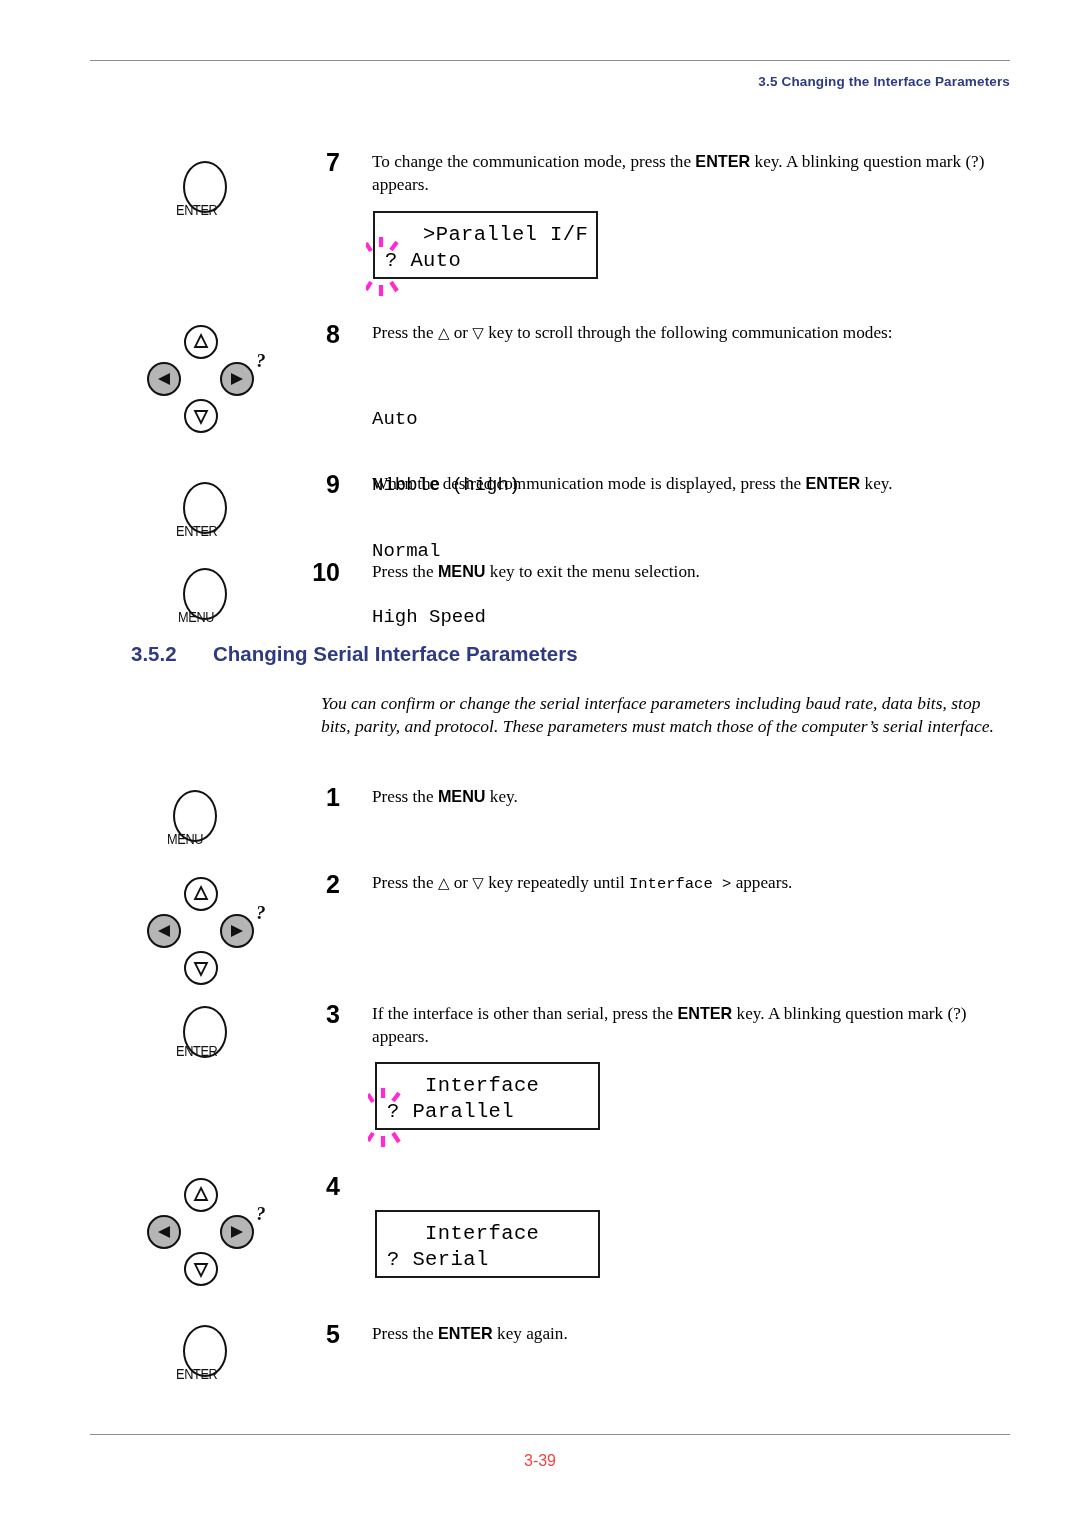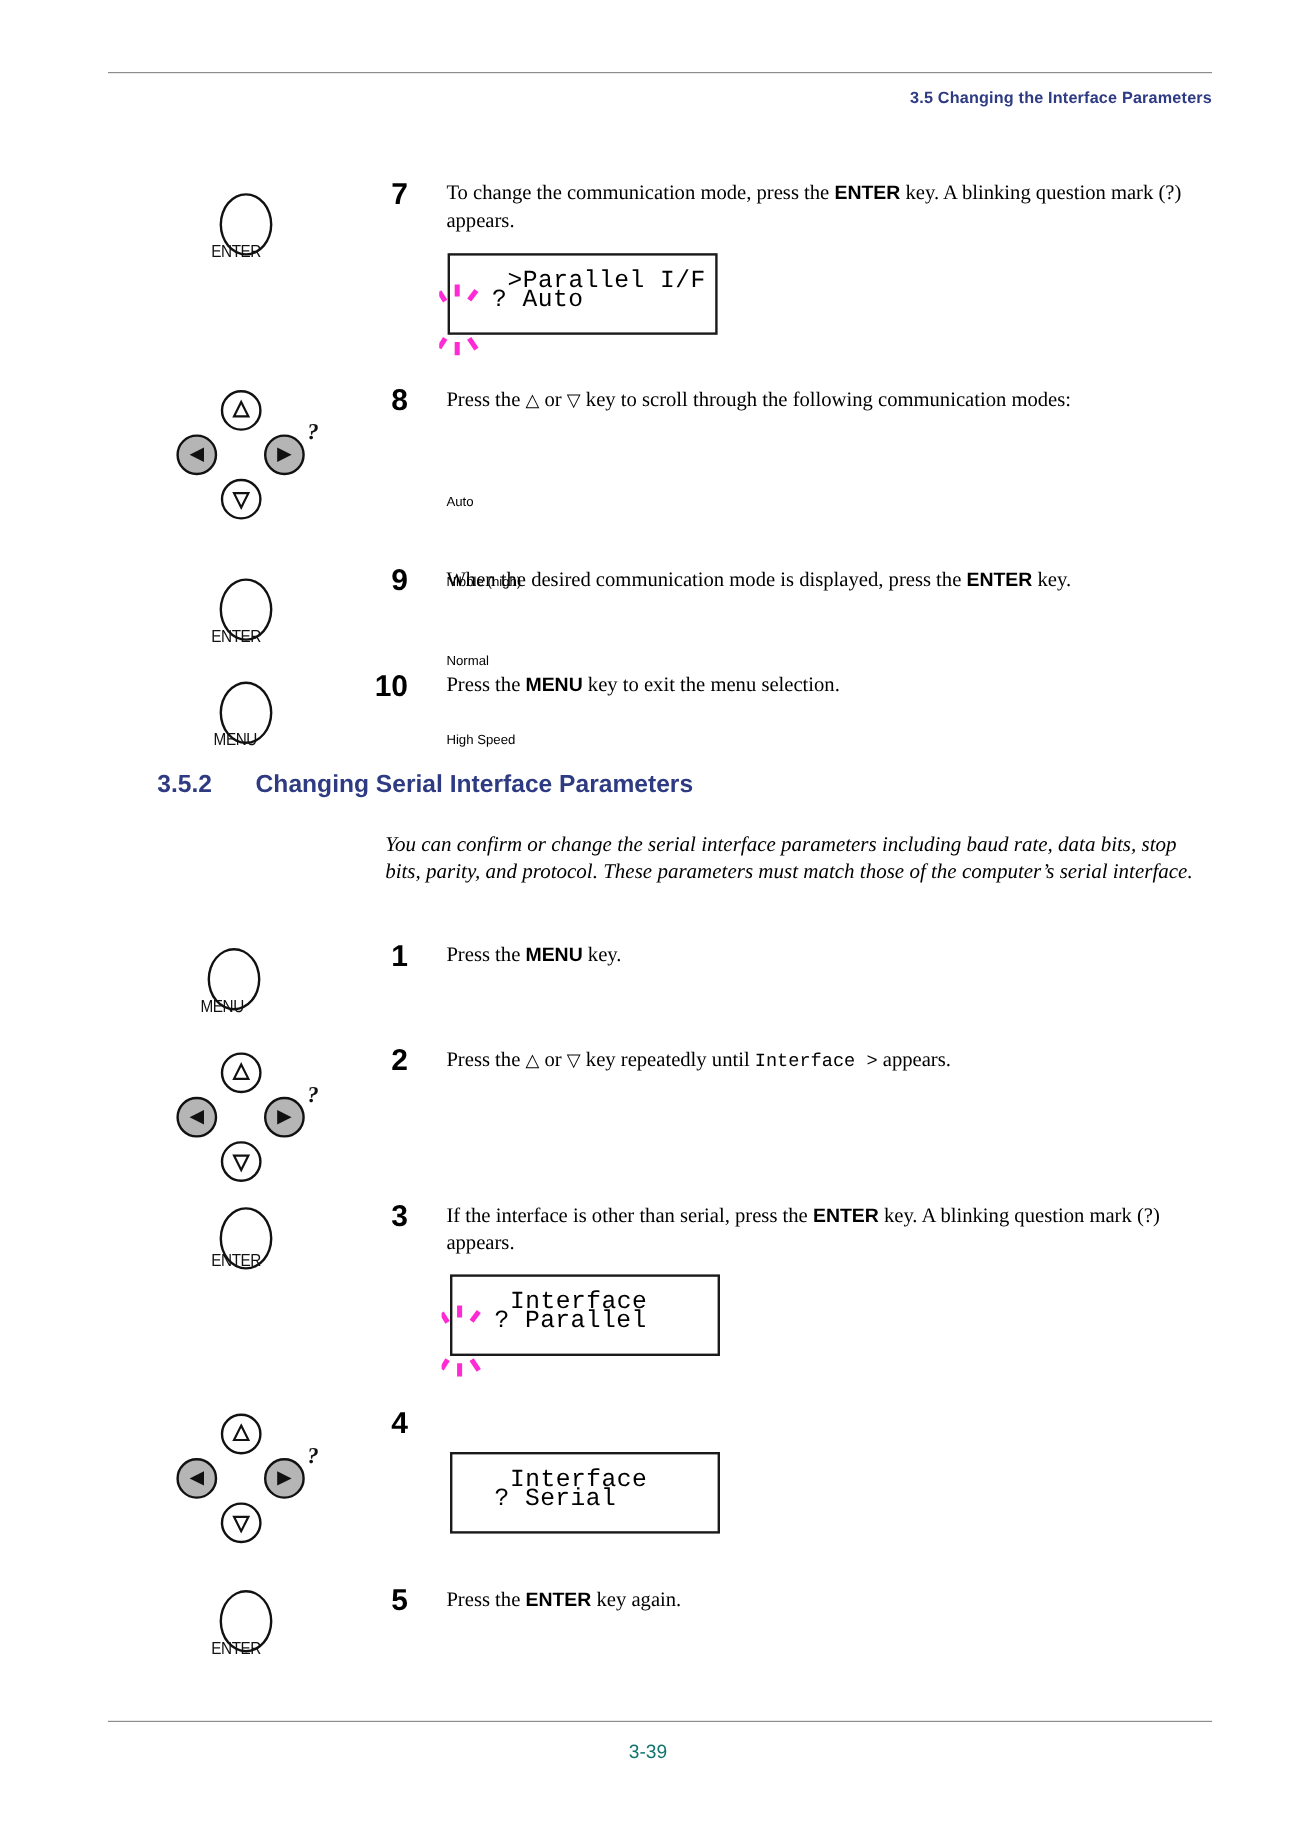--- a/index.html
+++ b/index.html
@@ -45,21 +45,21 @@
     white-space: nowrap;
   }
   .footer-page {
     position: absolute;
     left: 0;
     top: 1452px;
     width: 1080px;
     text-align: center;
     font-family: "Liberation Sans", sans-serif;
     font-size: 16px;
-    color: #0f766e;
+    color: #ef4444;
   }
 
   
   .sec-head {
     position: absolute;
     left: 90px;
     top: 642px;
     width: 800px;
     font-family: "Liberation Sans", sans-serif;
     font-weight: bold;
@@ -107,22 +107,22 @@
   .mono {
     font-family: "Liberation Mono", monospace;
     font-size: 15.5px;
   }
   .tri { font-family: "DejaVu Sans", sans-serif; font-size: 15px; }
 
   
   .mode-list {
     position: absolute;
     left: 372px;
-    font-family: Liberation Sans, sans-serif;
-    font-size: 11px;
+    font-family: Liberation Mono, monospace;
+    font-size: 19px;
     line-height: 22px;
     white-space: pre;
   }
 
   
   .lcd {
     position: absolute;
     border: 2px solid #1a1a1a;
     background: #fff;
     box-sizing: border-box;
@@ -130,21 +130,21 @@
     font-size: 20.5px;
     line-height: 27px;
     letter-spacing: 0.4px;
   }
   .lcd .line {
     position: absolute;
     left: 10px;
     white-space: pre;
   }
   .lcd .l1 { top: 8px; margin-left: 38px; }
-  .lcd .l2 { top: 24px; margin-left: 25px; }
+  .lcd .l2 { top: 34px; }
 
   
   .blink {
     position: absolute;
     width: 44px;
     height: 62px;
     pointer-events: none;
   }
 
   

